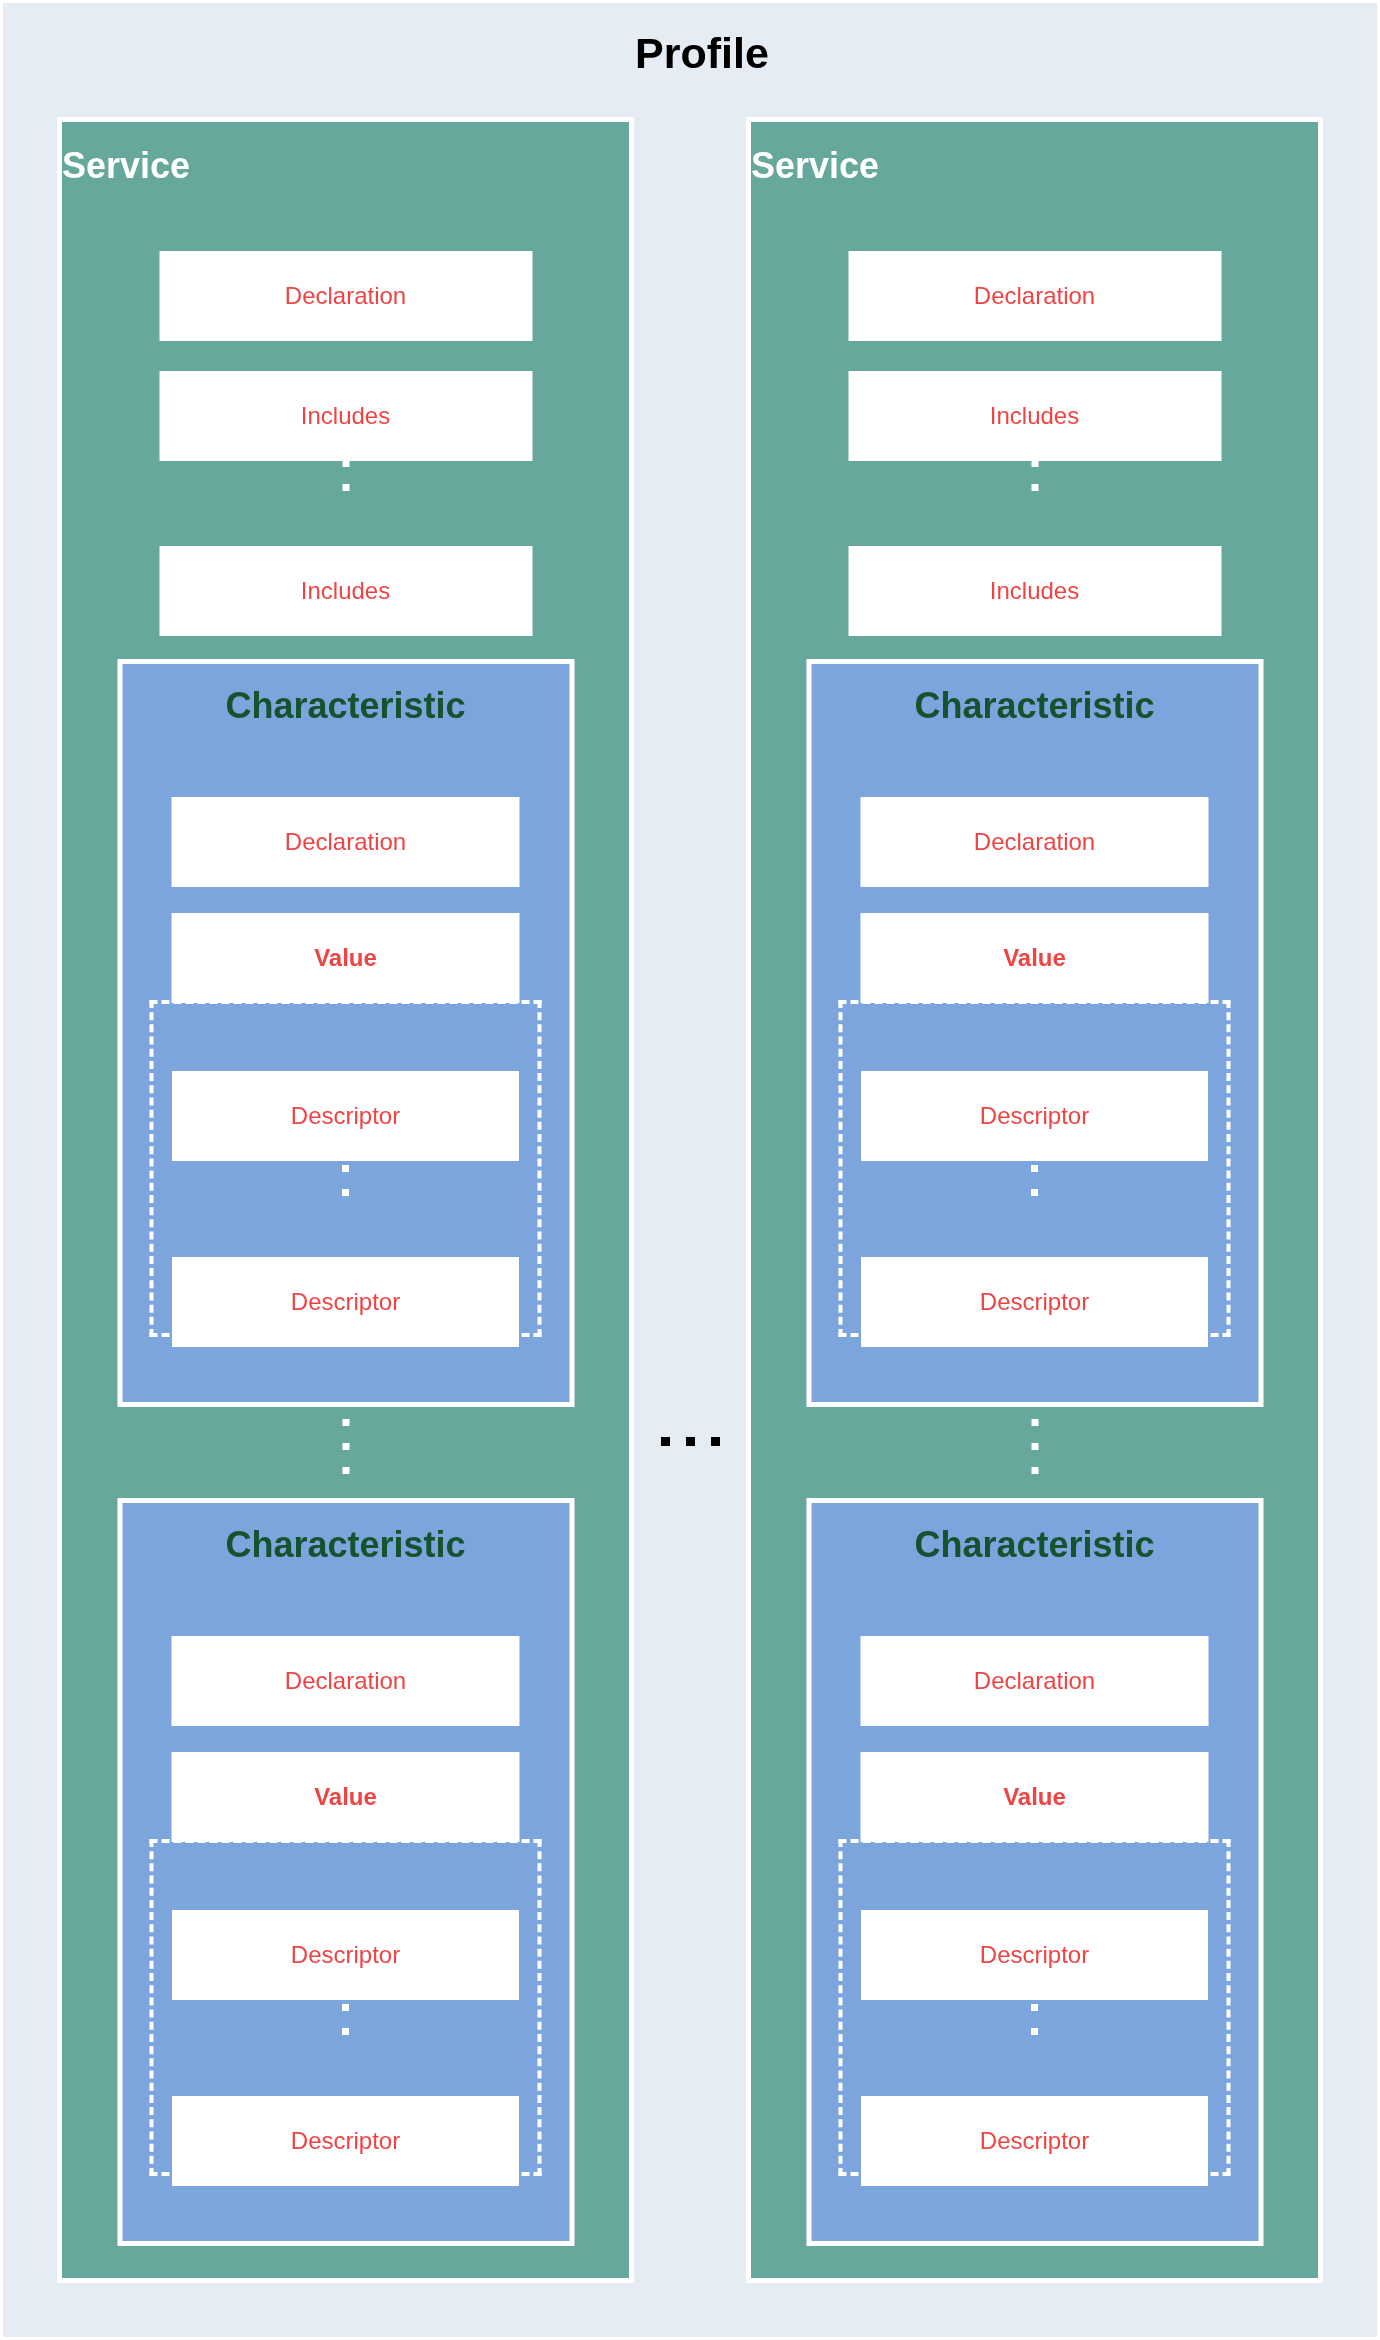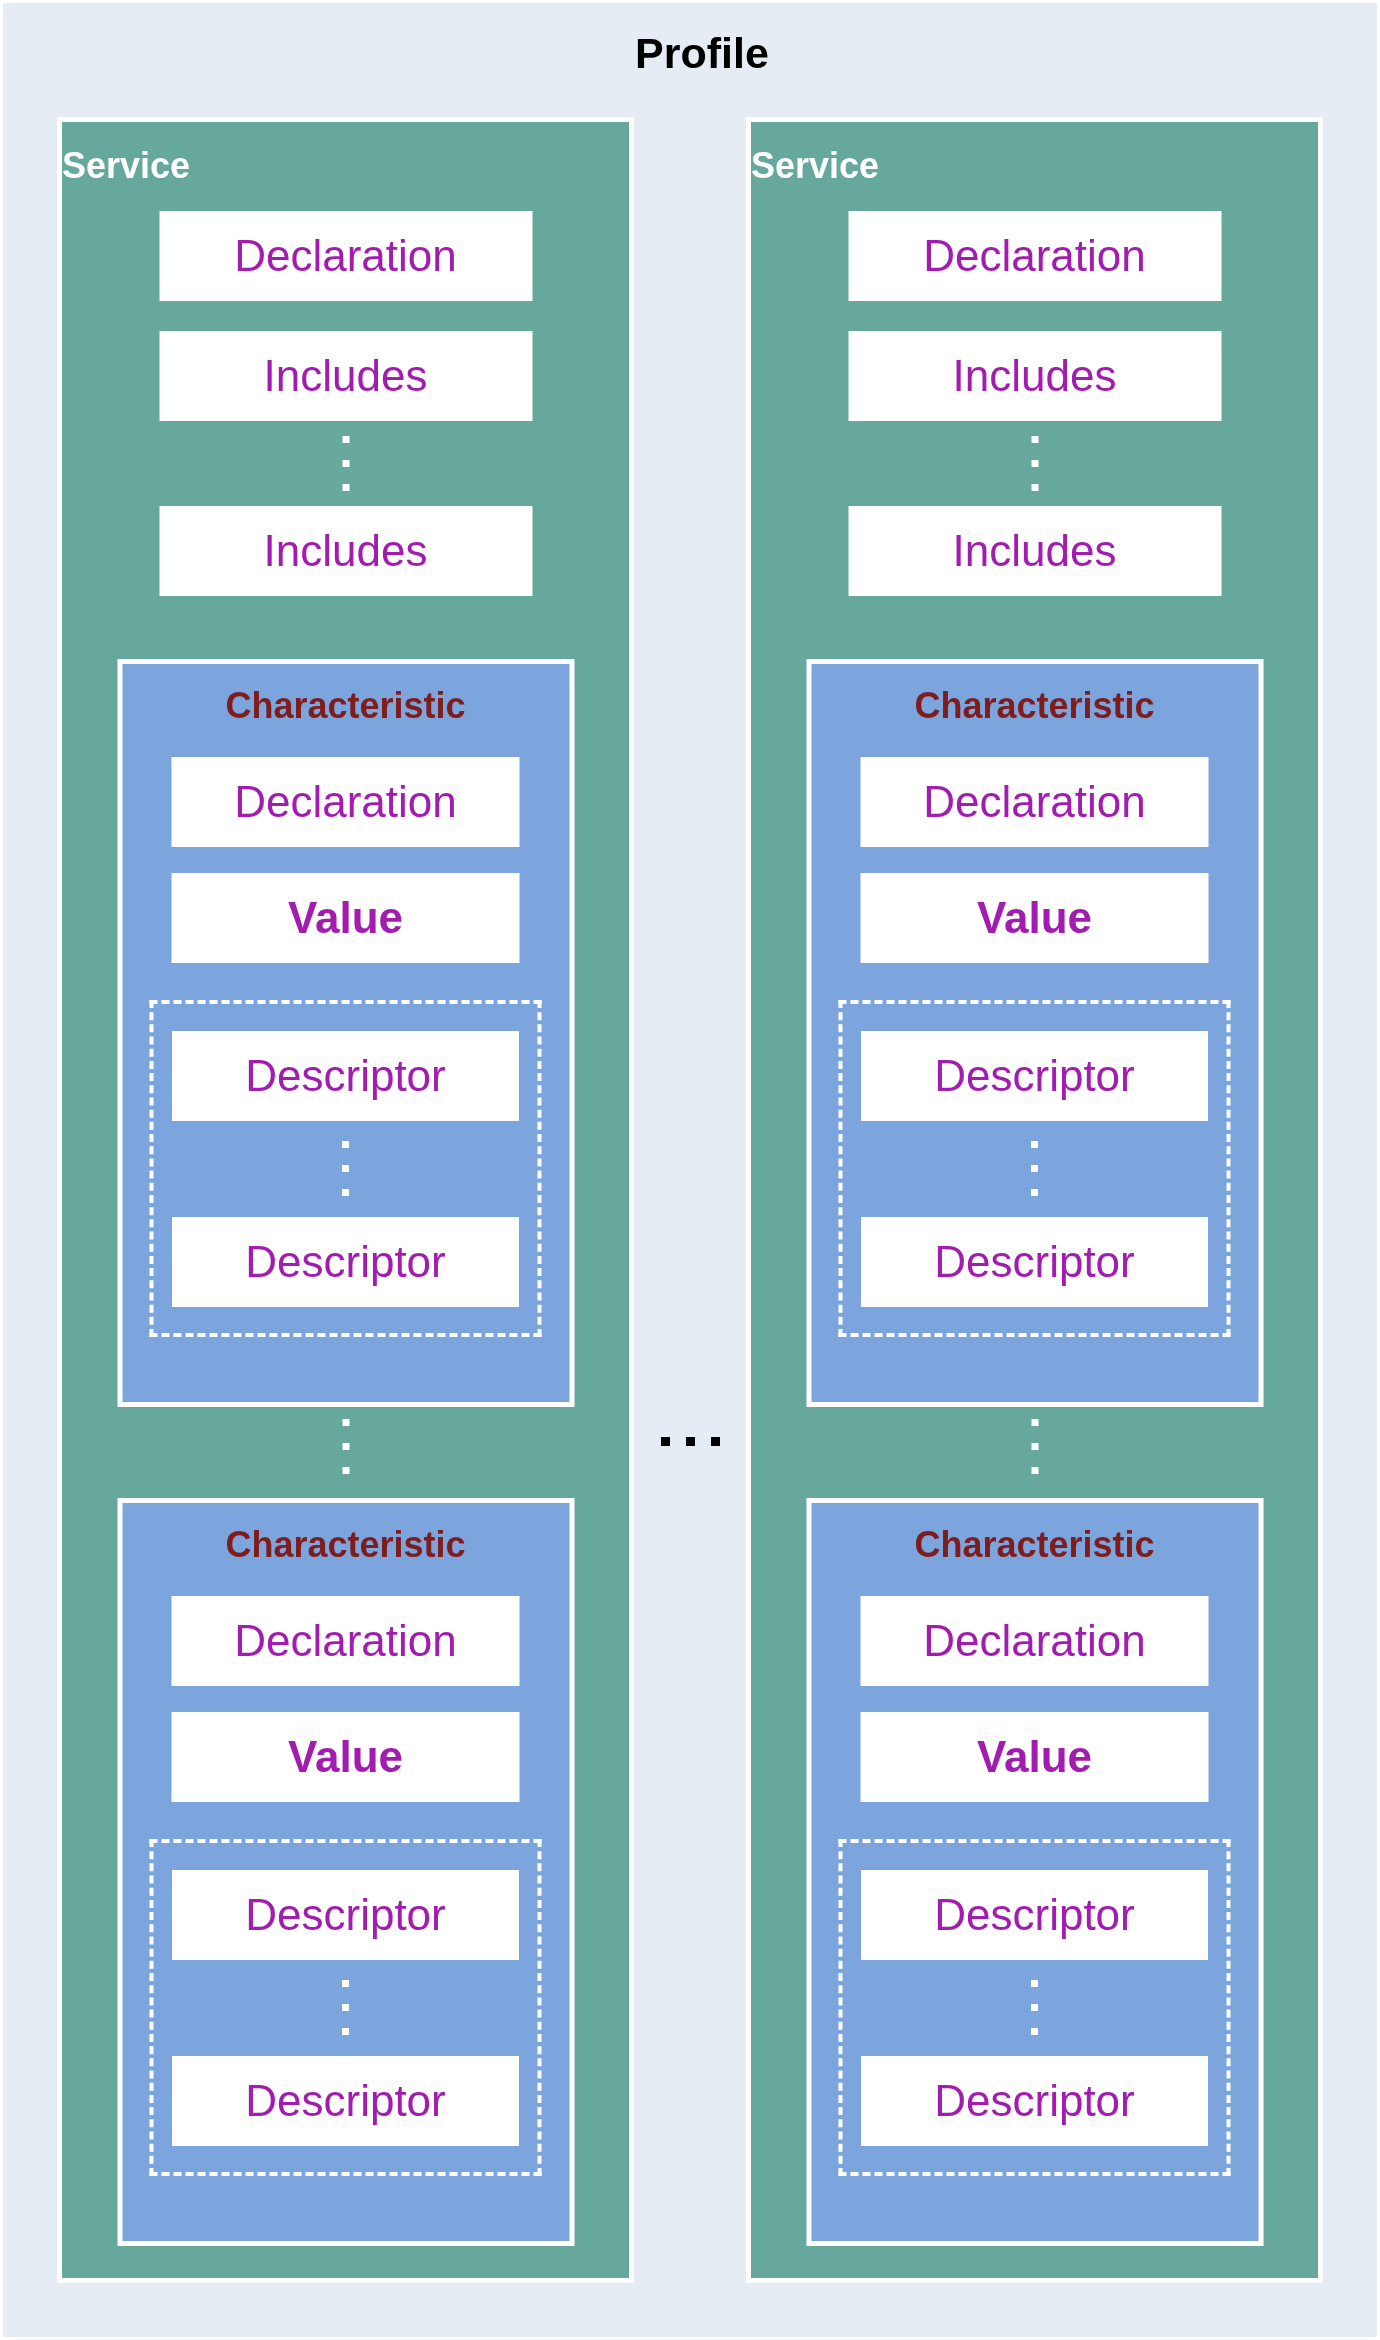--- a/index.html
+++ b/index.html
@@ -14,34 +14,34 @@
 
   .service { position:absolute; top:117px; width:577px; height:2166px;
              background:#66A89B; border:5px solid #fff; }
   .service.left  { left:57px; }
   .service.right { left:746px; }
 
   .svc-title { position:absolute; top:24px; left:0; width:100%; text-align:left;
                font-size:36px; font-weight:bold; color:#fff; line-height:40px; }
 
   .wbox { position:absolute; left:50%; transform:translateX(-50%);
-          background:#fff; color:#a21caf; font-size:44px;
-          display:flex; align-items:center; justify-content:center; }
+          background:#fff; color:#ef4444; font-size:24px;
+          display:flex; align-items:center; justify-content:center;margin-top:40px; }
   .sbox { width:373px; height:90px; }
   .s-decl { top:89px; }
   .s-inc1 { top:209px; }
   .s-inc2 { top:384px; }
 
   .char { position:absolute; left:50%; transform:translateX(-50%);
           width:457px; height:748px; background:#7CA4DD; border:5px solid #fff; }
   .char.c1 { top:537px; }
   .char.c2 { top:1376px; }
 
   .char-title { position:absolute; top:22px; left:0; width:100%; text-align:center;
-                font-size:36px; font-weight:bold; color:#7f1d1d; line-height:40px; }
+                font-size:36px; font-weight:bold; color:#14532d; line-height:40px; }
   .cbox { width:348px; height:90px; }
   .c-decl { top:93px; }
   .c-val  { top:209px;font-weight:bold; }
 
   .dashed { position:absolute; top:336px; left:50%; transform:translateX(-50%);
             width:392px; height:337px; border:4px dashed #fff; }
   .dbox { width:347px; height:90px; }
   .d-1 { top:27px; }
   .d-2 { top:213px; }
 

